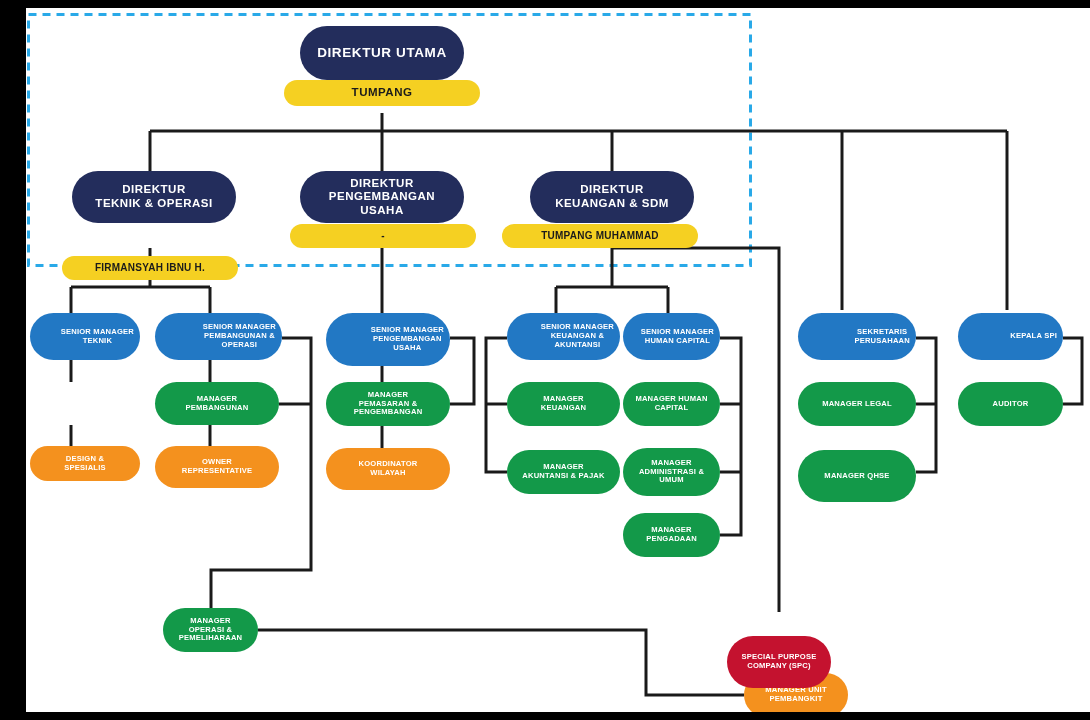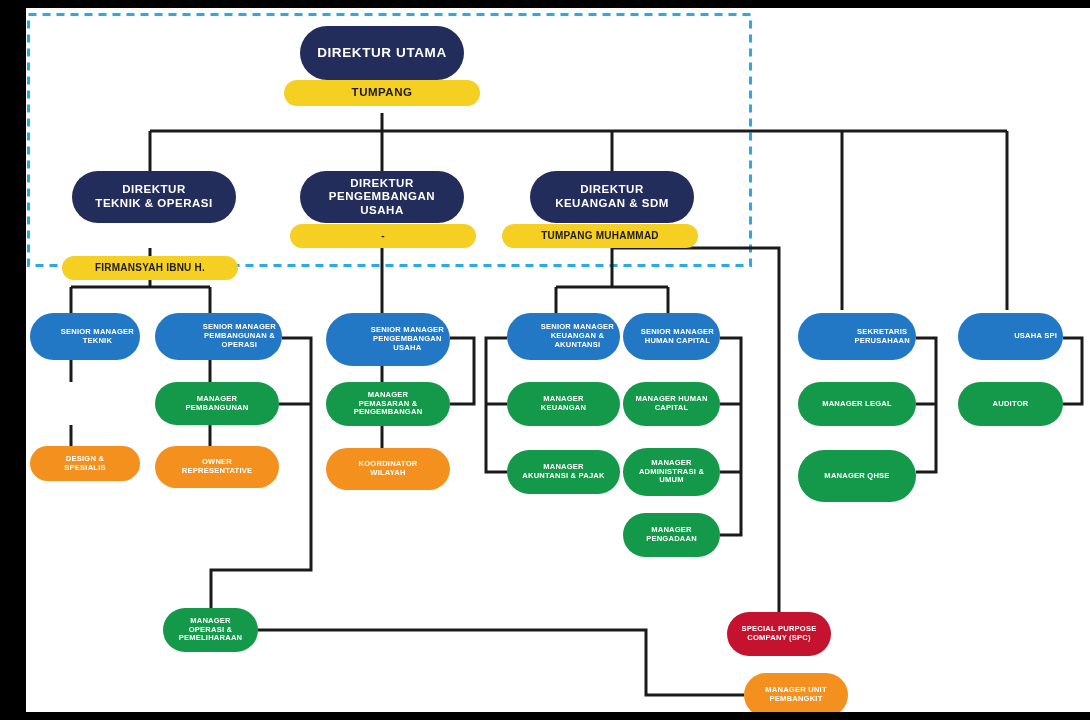--- a/index.html
+++ b/index.html
@@ -175,21 +175,21 @@
     <div class="node blue t-xs" style="left:481px; top:305px; width:113px; height:47px;">
       <span>SENIOR MANAGER<br>KEUANGAN &amp;<br>AKUNTANSI</span>
     </div>
     <div class="node blue t-xs" style="left:597px; top:305px; width:97px; height:47px;">
       <span>SENIOR MANAGER<br>HUMAN CAPITAL</span>
     </div>
     <div class="node blue t-xs" style="left:772px; top:305px; width:118px; height:47px;">
       <span>SEKRETARIS<br>PERUSAHAAN</span>
     </div>
     <div class="node blue t-xs" style="left:932px; top:305px; width:105px; height:47px;">
-      <span>USAHA SPI</span>
+      <span>KEPALA SPI</span>
     </div>
 
     <div class="node green t-xs" style="left:129px; top:374px; width:124px; height:43px;">
       <span>MANAGER<br>PEMBANGUNAN</span>
     </div>
     <div class="node green t-xs" style="left:300px; top:374px; width:124px; height:44px;">
       <span>MANAGER<br>PEMASARAN &amp;<br>PENGEMBANGAN</span>
     </div>
     <div class="node green t-xs" style="left:481px; top:374px; width:113px; height:44px;">
       <span>MANAGER<br>KEUANGAN</span>
@@ -225,18 +225,18 @@
     <div class="node orange t-xs" style="left:129px; top:438px; width:124px; height:42px;">
       <span>OWNER<br>REPRESENTATIVE</span>
     </div>
     <div class="node orange t-xs" style="left:300px; top:440px; width:124px; height:42px;">
       <span>KOORDINATOR<br>WILAYAH</span>
     </div>
     <div class="node orange t-xs" style="left:718px; top:665px; width:104px; height:44px;">
       <span>MANAGER UNIT<br>PEMBANGKIT</span>
     </div>
 
-    <div class="node red t-xs" style="left:701px; top:604px; width:104px; height:44px;">
+    <div class="node red t-xs" style="left:701px; top:628px; width:104px; height:52px;">
       <span>SPECIAL PURPOSE<br>COMPANY (SPC)</span>
     </div>
 
   </div>
 </div>
 
 </body></html>

